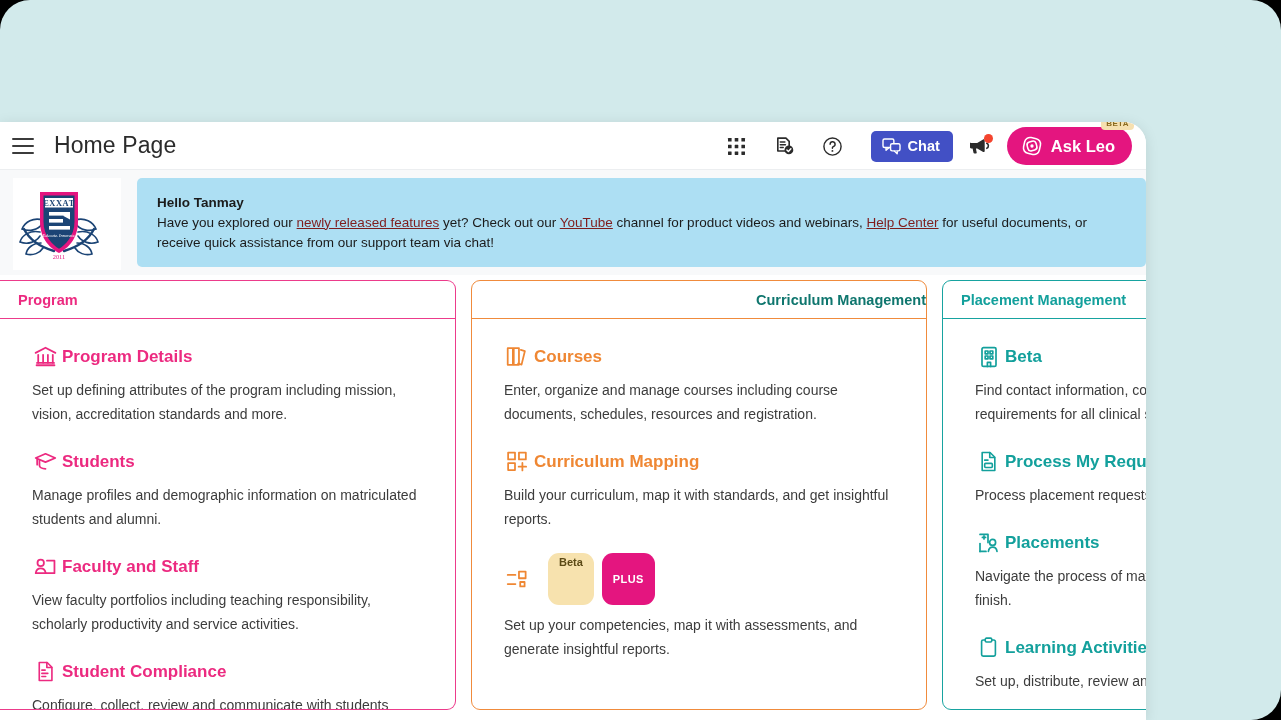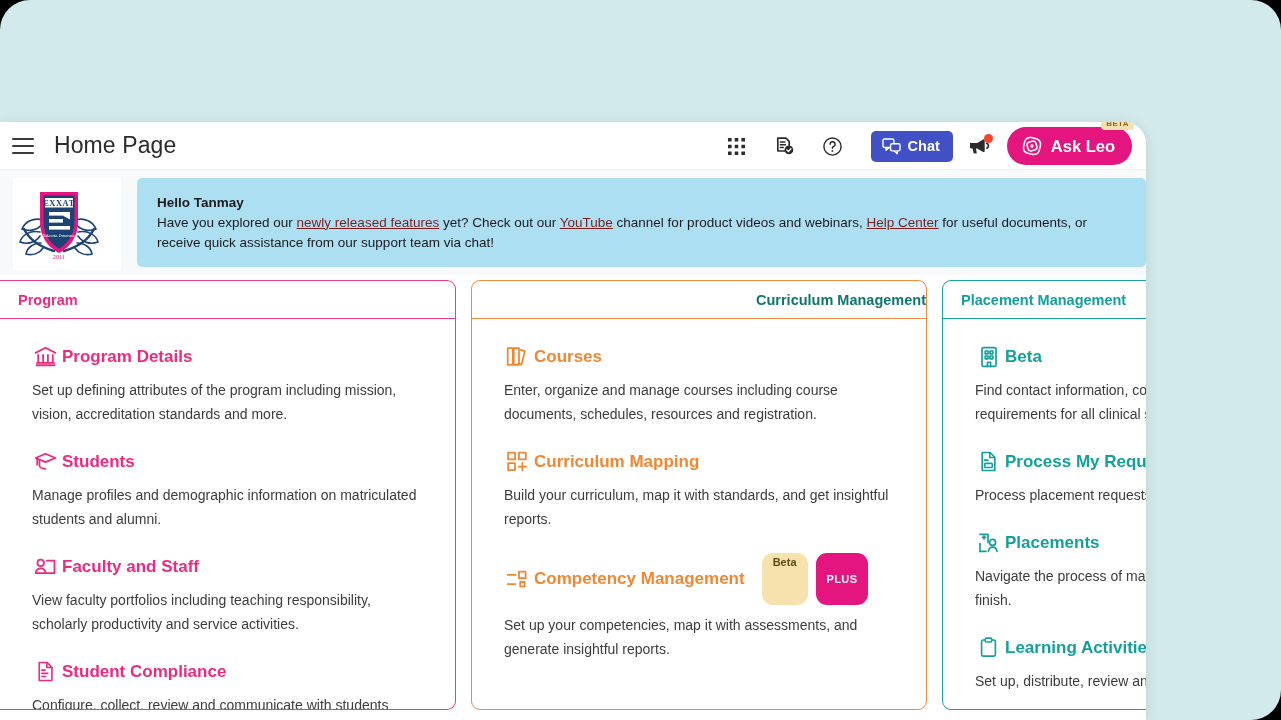--- a/index.html
+++ b/index.html
@@ -442,21 +442,20 @@
         <div class="item">
           <div class="item-title-row">
             <span class="item-icon">
               <svg class="ic" width="25" height="25" viewBox="0 0 24 24">
                   <line x1="2.6" y1="7.6" x2="10" y2="7.6"></line>
                   <rect x="13.4" y="4.4" width="6.4" height="6.4"></rect>
                   <line x1="2.6" y1="16.4" x2="10" y2="16.4"></line>
                   <rect x="14.6" y="14.4" width="4.2" height="4.2"></rect>
                 </svg>
             </span>
-            <span class="item-title">Competency Management</span>
             <span class="badges">
               <span class="badge-beta">Beta</span>
               <span class="badge-plus">PLUS</span>
             </span>
           </div>
           <div class="item-desc">Set up your competencies, map it with assessments, and generate insightful reports.</div>
         </div>
 
       </div>
     </div>

